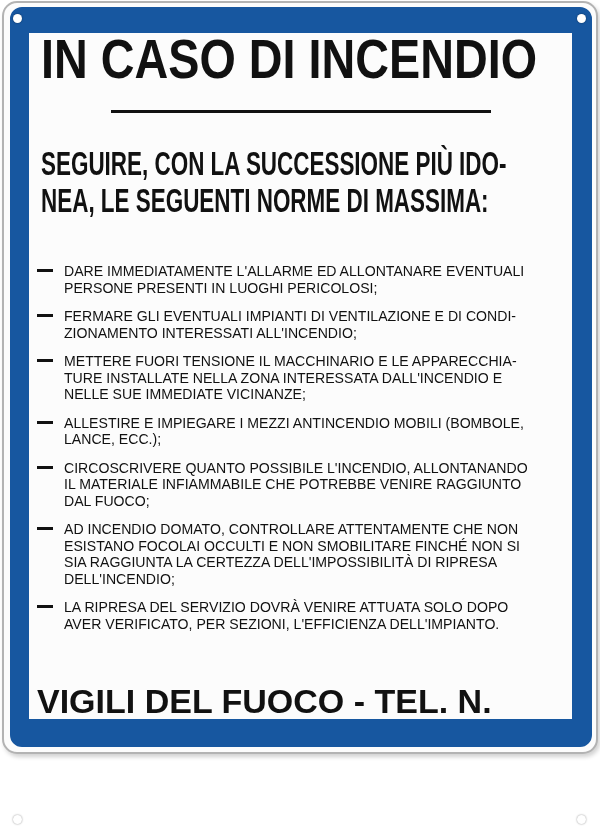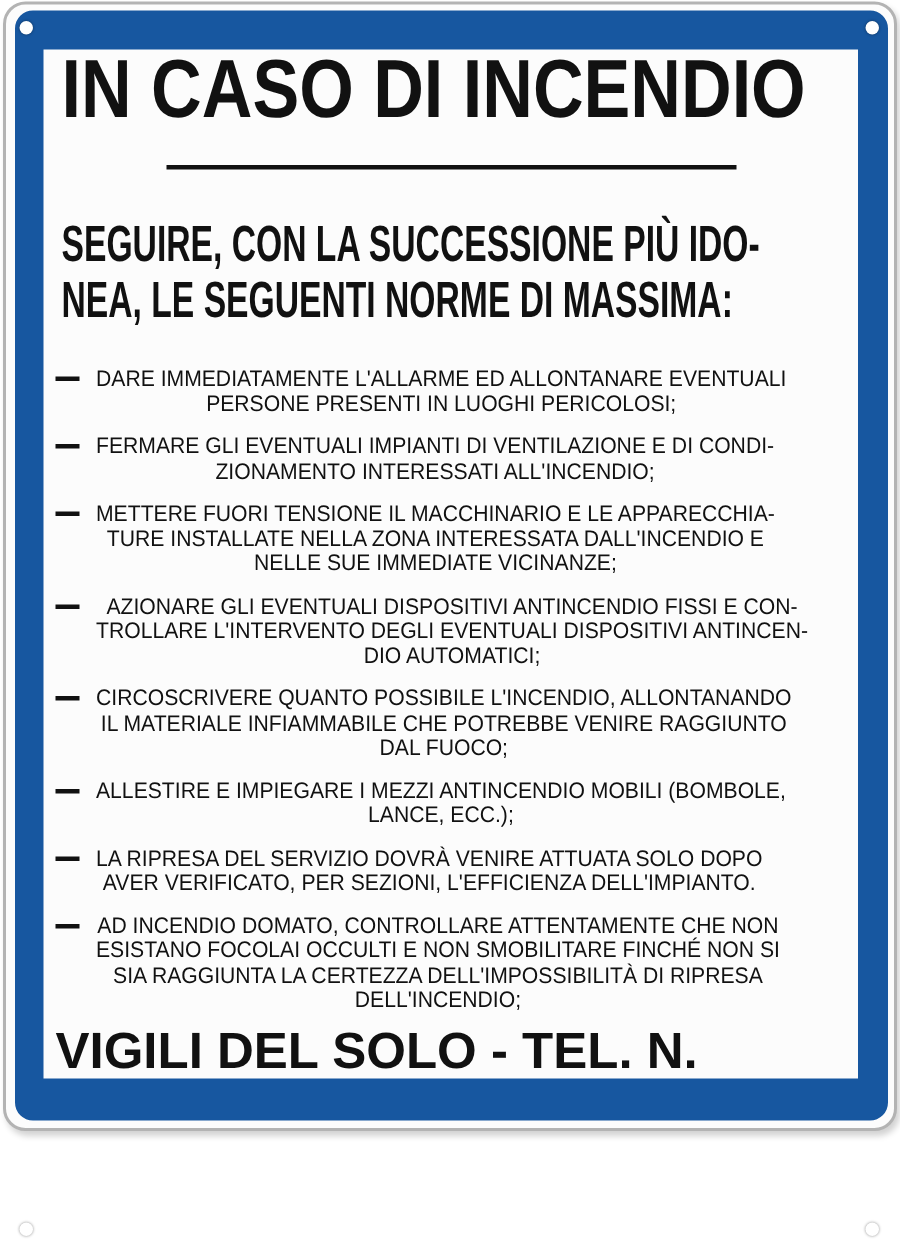--- a/index.html
+++ b/index.html
@@ -57,21 +57,21 @@
   }
   .subtitle {
     margin:32px 0 0 16px;
     font-size:34px; line-height:37px; font-weight:bold;
     white-space:pre;
     transform:scaleX(0.66); transform-origin:0 0;
   }
 
   .norms {
     list-style:none;
-    margin:26px 0 0 12px; padding:0;text-align:center;
+    margin:44px 0 0 12px; padding:0;
   }
   .norms li {
     display:flex; align-items:flex-start;
     margin-bottom:12px;
   }
   .dash {
     flex:0 0 auto;
     width:16px; height:3px; background:#111;
     margin:6px 11px 0 0;
   }
@@ -119,44 +119,38 @@
 ZIONAMENTO INTERESSATI ALL'INCENDIO;</span>
       </li>
       <li>
         <span class="dash"></span>
         <span class="norm-text">METTERE FUORI TENSIONE IL MACCHINARIO E LE APPARECCHIA-
 TURE INSTALLATE NELLA ZONA INTERESSATA DALL'INCENDIO E
 NELLE SUE IMMEDIATE VICINANZE;</span>
       </li>
       <li>
         <span class="dash"></span>
-        <span class="norm-text">AZIONARE GLI EVENTUALI DISPOSITIVI ANTINCENDIO FISSI E CON-
-TROLLARE L'INTERVENTO DEGLI EVENTUALI DISPOSITIVI ANTINCEN-
-DIO AUTOMATICI;</span>
+        <span class="norm-text">ALLESTIRE E IMPIEGARE I MEZZI ANTINCENDIO MOBILI (BOMBOLE,
+LANCE, ECC.);</span>
       </li>
       <li>
         <span class="dash"></span>
         <span class="norm-text">CIRCOSCRIVERE QUANTO POSSIBILE L'INCENDIO, ALLONTANANDO
 IL MATERIALE INFIAMMABILE CHE POTREBBE VENIRE RAGGIUNTO
 DAL FUOCO;</span>
       </li>
       <li>
         <span class="dash"></span>
-        <span class="norm-text">ALLESTIRE E IMPIEGARE I MEZZI ANTINCENDIO MOBILI (BOMBOLE,
-LANCE, ECC.);</span>
+        <span class="norm-text">AD INCENDIO DOMATO, CONTROLLARE ATTENTAMENTE CHE NON
+ESISTANO FOCOLAI OCCULTI E NON SMOBILITARE FINCHÉ NON SI
+SIA RAGGIUNTA LA CERTEZZA DELL'IMPOSSIBILITÀ DI RIPRESA
+DELL'INCENDIO;</span>
       </li>
       <li>
         <span class="dash"></span>
         <span class="norm-text">LA RIPRESA DEL SERVIZIO DOVRÀ VENIRE ATTUATA SOLO DOPO
 AVER VERIFICATO, PER SEZIONI, L'EFFICIENZA DELL'IMPIANTO.</span>
       </li>
-      <li>
-        <span class="dash"></span>
-        <span class="norm-text">AD INCENDIO DOMATO, CONTROLLARE ATTENTAMENTE CHE NON
-ESISTANO FOCOLAI OCCULTI E NON SMOBILITARE FINCHÉ NON SI
-SIA RAGGIUNTA LA CERTEZZA DELL'IMPOSSIBILITÀ DI RIPRESA
-DELL'INCENDIO;</span>
-      </li>
     </ul>
 
-    <div class="footer">VIGILI DEL SOLO - TEL. N.</div>
+    <div class="footer">VIGILI DEL FUOCO - TEL. N.</div>
   </div>
 </div>
 
 </body></html>

